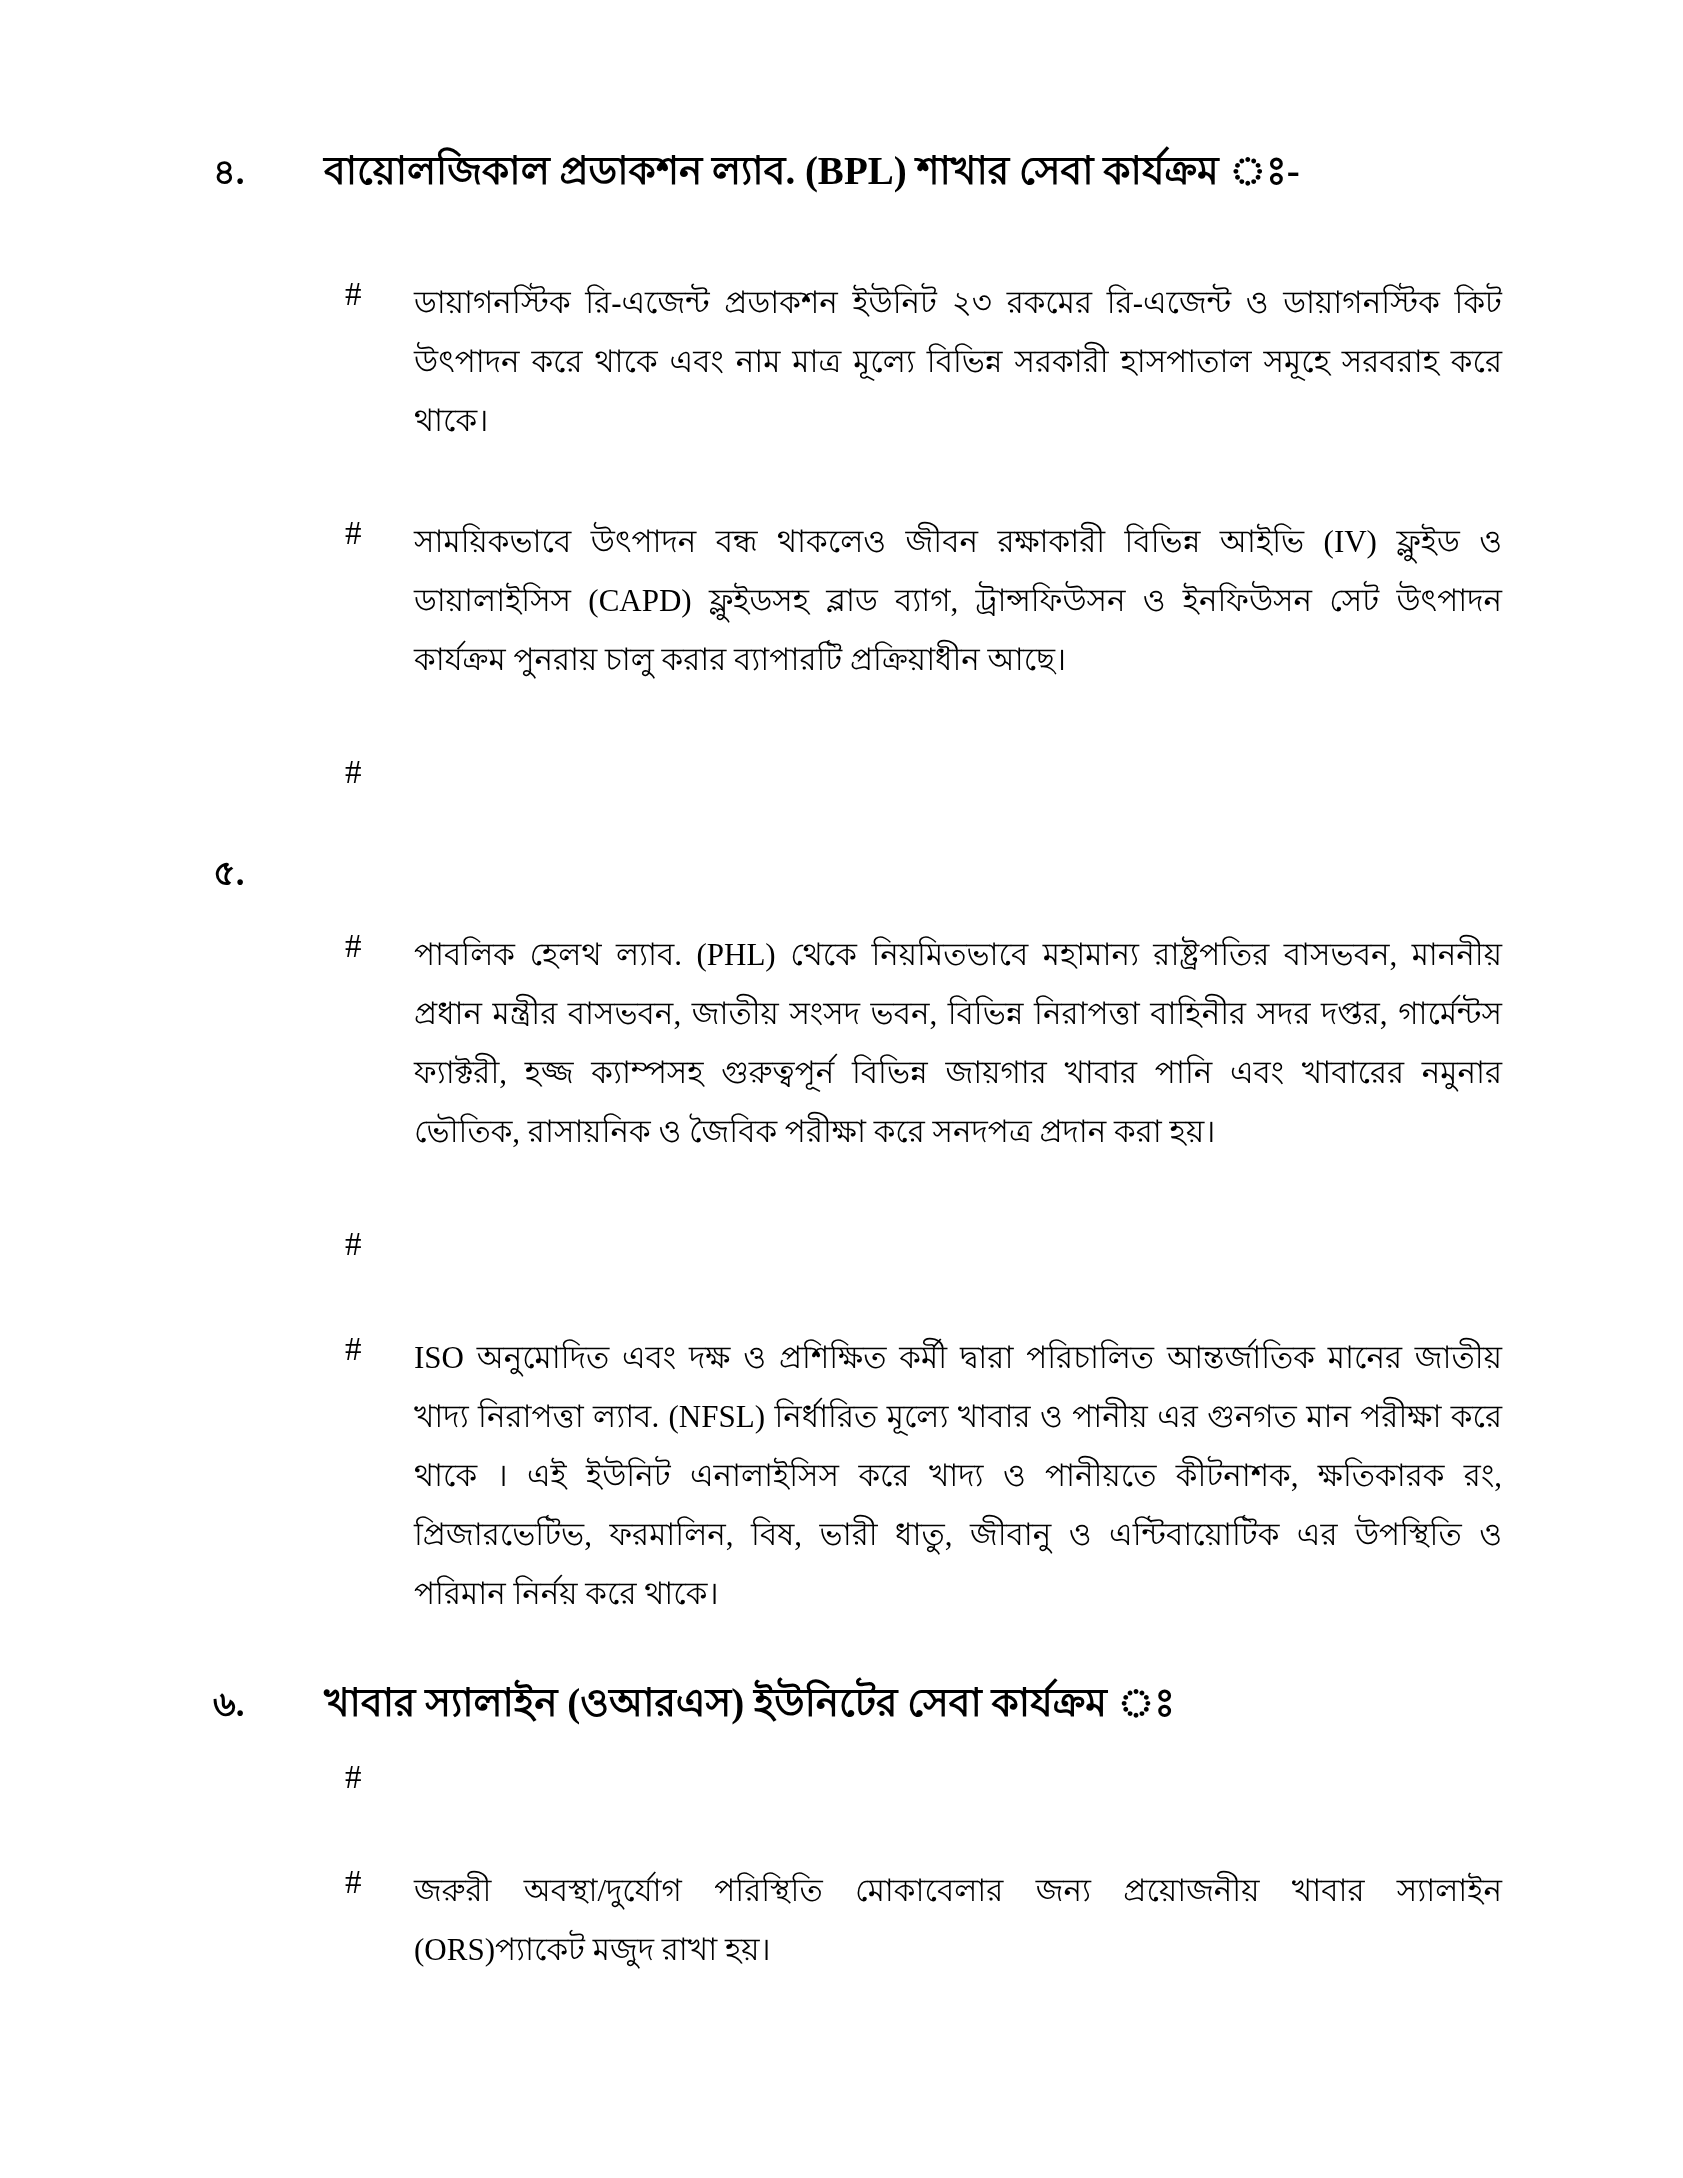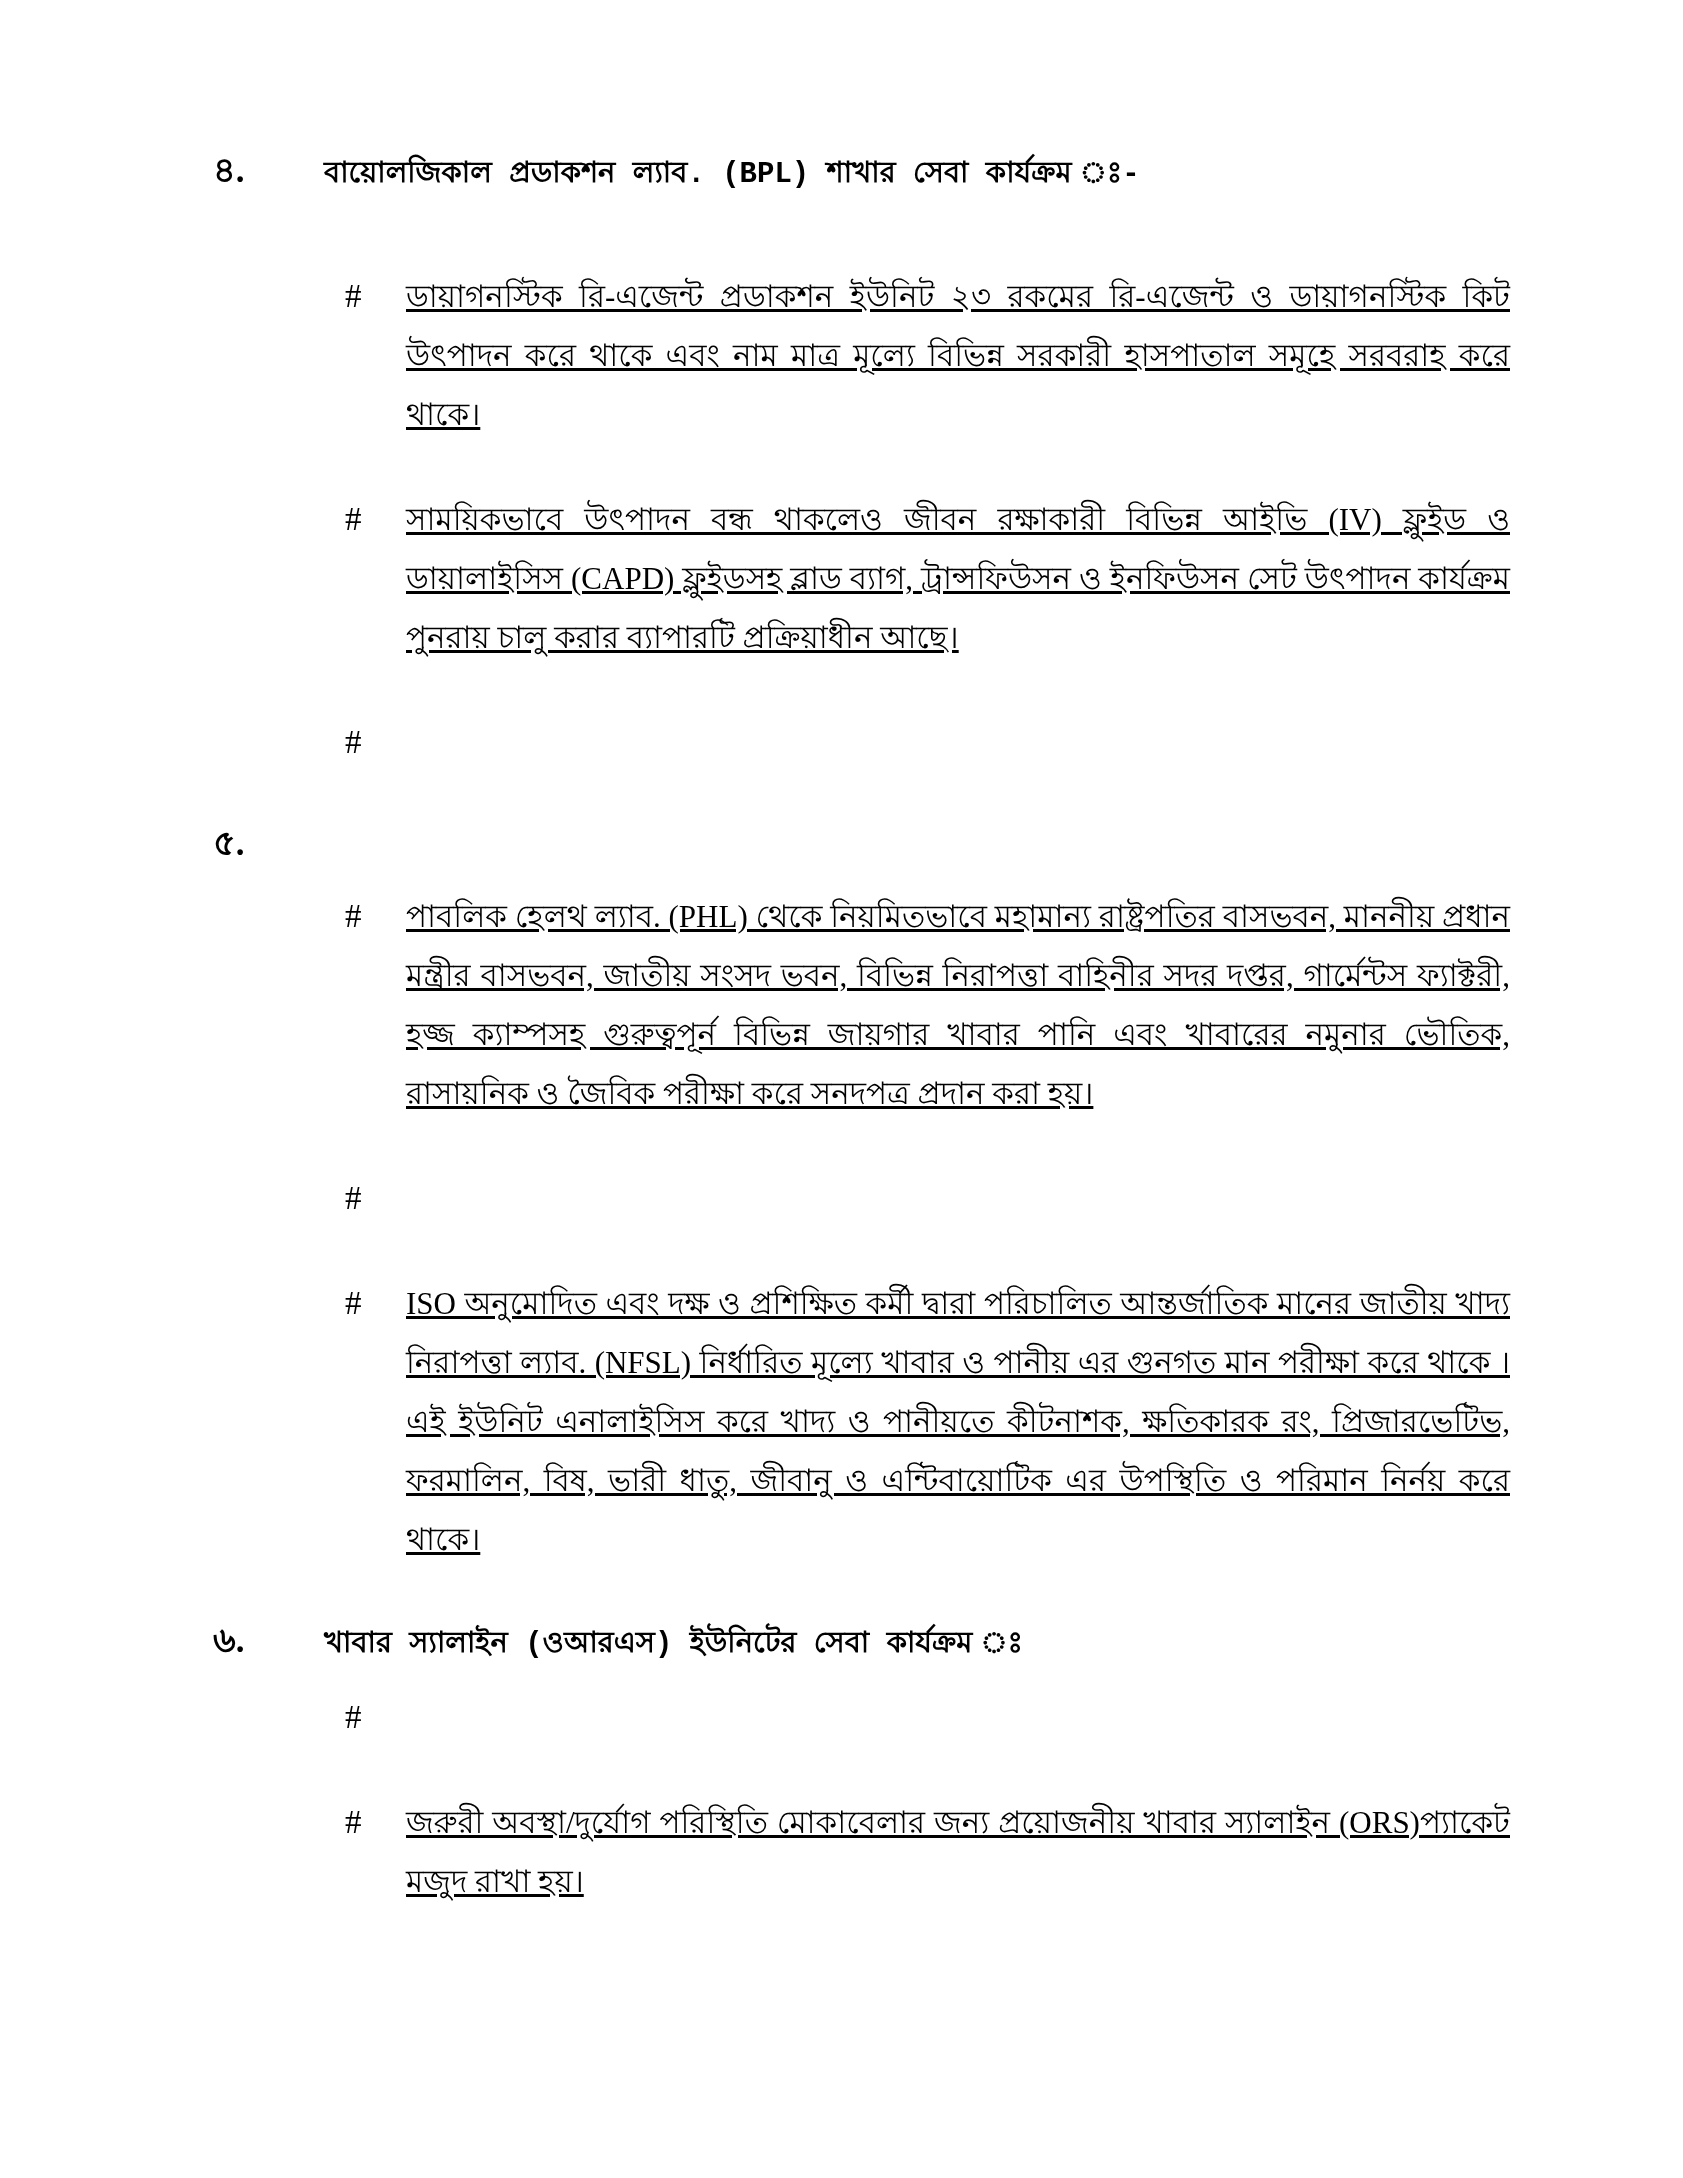--- a/index.html
+++ b/index.html
@@ -27,47 +27,46 @@
     margin: 0 0 14px 0;
   }
   .section-heading.gap-lg {
     margin-bottom: 63px;
   }
   .sec-num {
     flex: 0 0 111px;
   }
   .sec-title {
     margin: 0;
-    font-size: 29px;
+    font-size: 39px;
     font-weight: bold;
     line-height: 59px;
-    font-family: Liberation Mono, monospace;
+    font-family: Liberation Serif, serif;
   }
   .bullet {
     display: flex;
     align-items: flex-start;
     padding-left: 132px;
     margin: 0 0 46px 0;
   }
   .bullet:last-child {
     margin-bottom: 42px;
   }
   .marker {
     flex: 0 0 61px;
     font-size: 33px;
     line-height: 59px;
     font-family: "Liberation Serif", "DejaVu Serif", serif;
   }
   .bullet-text {
-    margin: 0;
+    margin: 8px;
     flex: 1 1 auto;
     font-size: 31px;
     line-height: 59px;
     text-align: justify;
-    text-decoration: underline;
   }
   .section {
     margin: 0;
   }
 </style>
 </head>
 <body>
 
 <div class="page">
 

